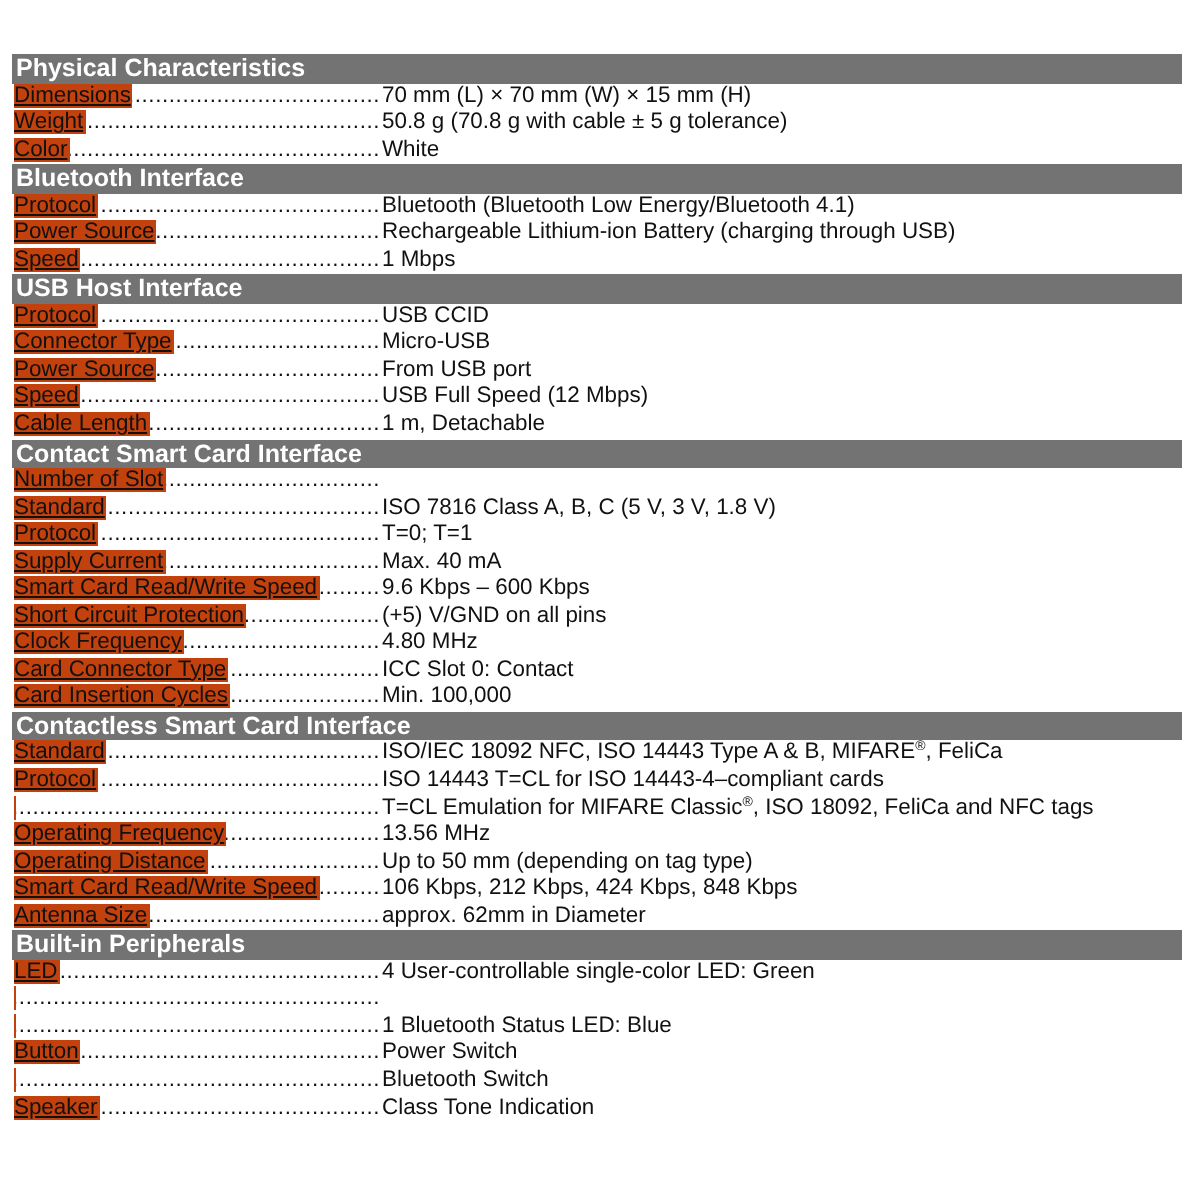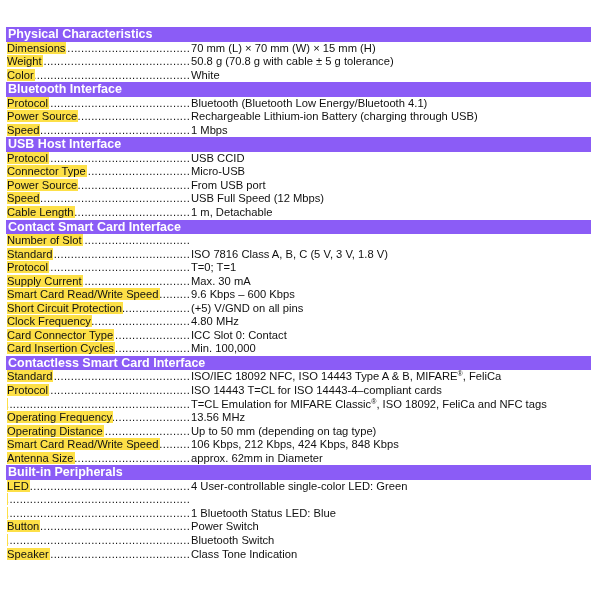--- a/index.html
+++ b/index.html
@@ -1,27 +1,27 @@
 <!DOCTYPE html>
 <html><head>
 <meta charset="utf-8">
 <style>
   html, body { margin: 0; padding: 0; background: #ffffff; }
   body { width: 600px; height: 600px; position: relative; overflow: hidden;
          font-family: "Liberation Sans", sans-serif; color: #111; }
   #spec { position: absolute; left: 6px; top: 27px; width: 585px; }
   .section-header {
-    background: #8b5cf6; color: #fff; font-weight: bold;
+    background: #737373; color: #fff; font-weight: bold;
     font-size: 12.5px; height: 14.5px; line-height: 14.5px;
     padding-left: 2px; white-space: nowrap; overflow: hidden;
   }
   .row { height: 13.55px; line-height: 13.55px; font-size: 11.2px;
          display: flex; white-space: nowrap; }
   .label { width: 183px; flex: 0 0 183px; overflow: hidden; position: relative; padding-left: 1px; }
-  .label .lbl-text { background: #fde047; padding-right: 1px; position: relative; z-index: 1; }
+  .label .lbl-text { background: #c2410c; padding-right: 1px; position: relative; z-index: 1; text-decoration: underline; }
   .label::after {
     content: "................................................................................................";
     position: absolute; left: 0; top: 0; z-index: 0; letter-spacing: 0.3px;
   }
   .value { flex: 1; padding-left: 1px; }
   sup { font-size: 7px; line-height: 0; vertical-align: 4px; }
 </style>
 </head>
 <body>
 
@@ -87,21 +87,21 @@
       <div class="row">
         <div class="label"><span class="lbl-text">Standard</span></div>
         <div class="value">ISO 7816 Class A, B, C (5 V, 3 V, 1.8 V)</div>
       </div>
       <div class="row">
         <div class="label"><span class="lbl-text">Protocol</span></div>
         <div class="value">T=0; T=1</div>
       </div>
       <div class="row">
         <div class="label"><span class="lbl-text">Supply Current</span></div>
-        <div class="value">Max. 30 mA</div>
+        <div class="value">Max. 40 mA</div>
       </div>
       <div class="row">
         <div class="label"><span class="lbl-text">Smart Card Read/Write Speed</span></div>
         <div class="value">9.6 Kbps – 600 Kbps</div>
       </div>
       <div class="row">
         <div class="label"><span class="lbl-text">Short Circuit Protection</span></div>
         <div class="value">(+5) V/GND on all pins</div>
       </div>
       <div class="row">

